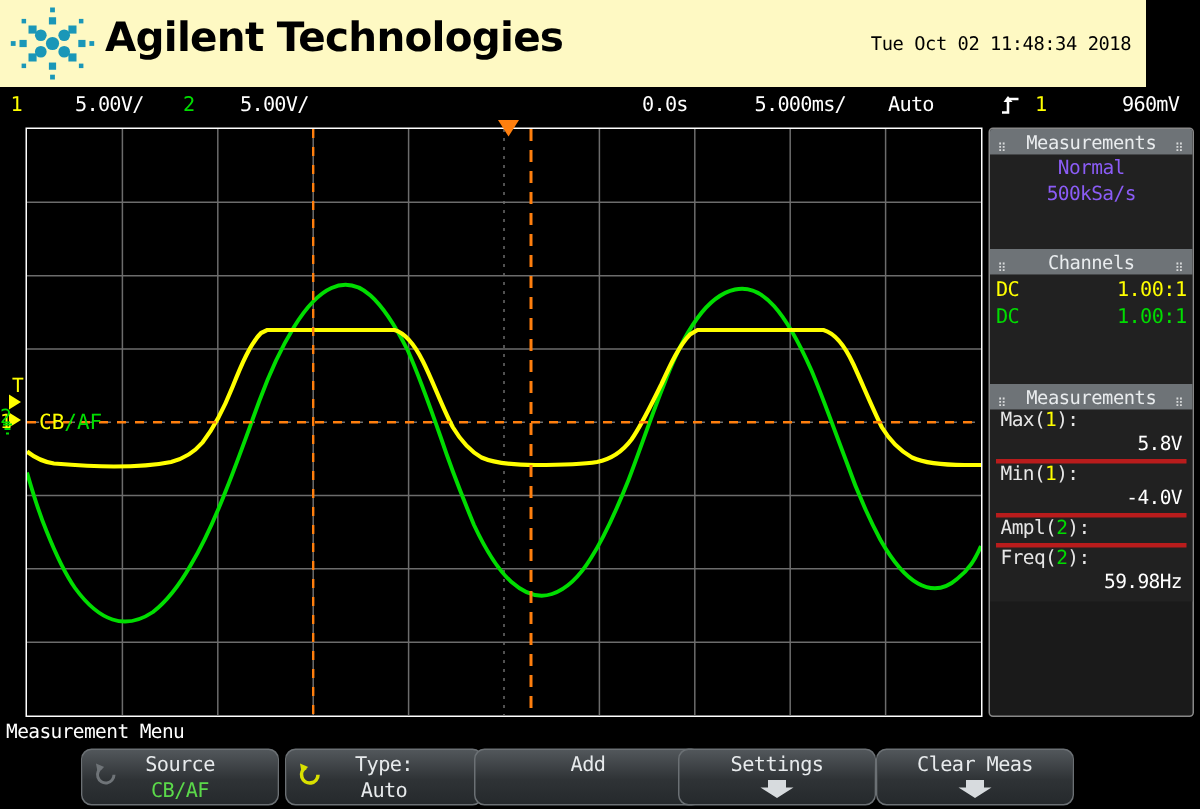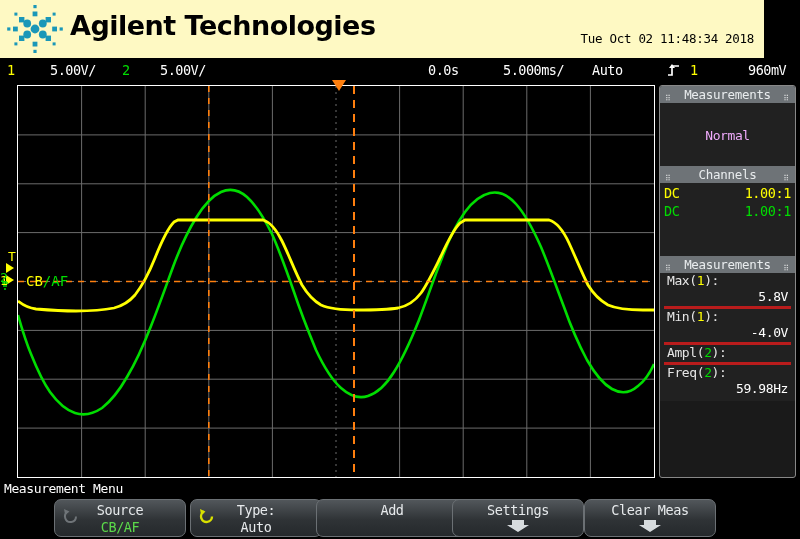--- a/index.html
+++ b/index.html
@@ -11,21 +11,21 @@
     position:absolute; left:0; top:0; width:764px; height:58px;
     background:#fef9c3;
   }
   #logo{ position:absolute; left:6px; top:3px; width:58px; height:52px; }
   #brand{
     position:absolute; left:70px; top:10px;
     font-family:"DejaVu Sans","Liberation Sans",sans-serif;
     font-weight:bold; font-size:27px; color:#000; letter-spacing:-0.5px;
   }
   #datetime{
-    position:absolute; right:10px; top:31px;
+    position:absolute; right:10px; top:21px;
     font-size:12.5px; color:#000; letter-spacing:-0.3px;
     font-family:"DejaVu Sans Mono","Liberation Mono",monospace;
   }
 
   
   #status{
     position:absolute; left:0; top:58px; width:800px; height:24px;
     background:#000; color:#ffffff; font-size:13.5px;
   }
   #status .it{ position:absolute; top:4px; white-space:nowrap; letter-spacing:-0.5px;}
@@ -57,21 +57,21 @@
     font-weight:bold; font-size:17px; color:#e8e8e8;
   }
   .shdr{
     height:17px; background:#6e7377; color:#e9ecee;
     font-size:12.5px; text-align:center; line-height:17px;
     position:relative; letter-spacing:-0.3px;
   }
   .shdr .gr{ position:absolute; top:4px; font-size:8px; letter-spacing:1px; color:#d8dadb;}
   .shdr .gr.l{ left:5px; } .shdr .gr.r{ right:5px; }
   .sbody{ background:#212121; padding:1px 4px 3px; }
-  .srow{ font-size:13px; color:#f0abfc; line-height:17px; white-space:nowrap; letter-spacing:-0.4px;margin-top:23px;}
+  .srow{ font-size:13px; color:#8b5cf6; line-height:17px; white-space:nowrap; letter-spacing:-0.4px;}
   .srow.c{ text-align:center; }
   .mrow{ border-top:3px solid #b91c1c; padding:0 3px 1px; }
   .mrow:first-child{ border-top:none; }
   .mlbl{ font-size:13px; color:#e6e6e6; line-height:16px; letter-spacing:-0.4px;}
   .mval{ font-size:13px; color:#ffffff; line-height:16px; text-align:right; letter-spacing:-0.4px;}
   .chrow{ display:flex; justify-content:space-between; font-size:13.5px; line-height:18px; letter-spacing:-0.4px;}
 
   
   #menutitle{
     position:absolute; left:4px; top:481px;

